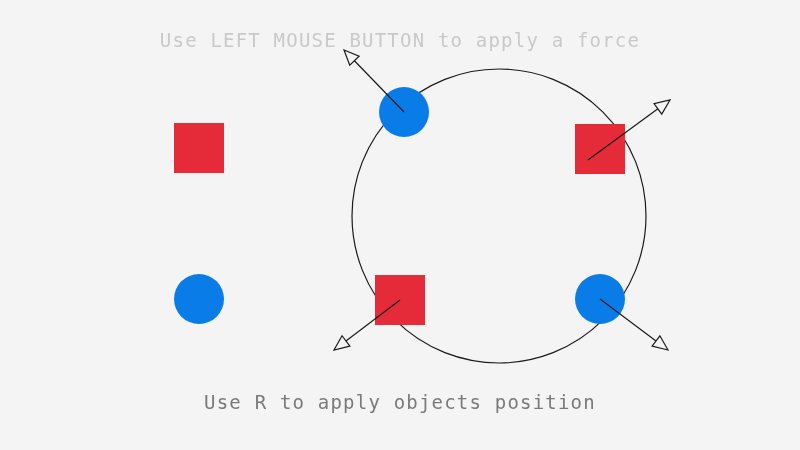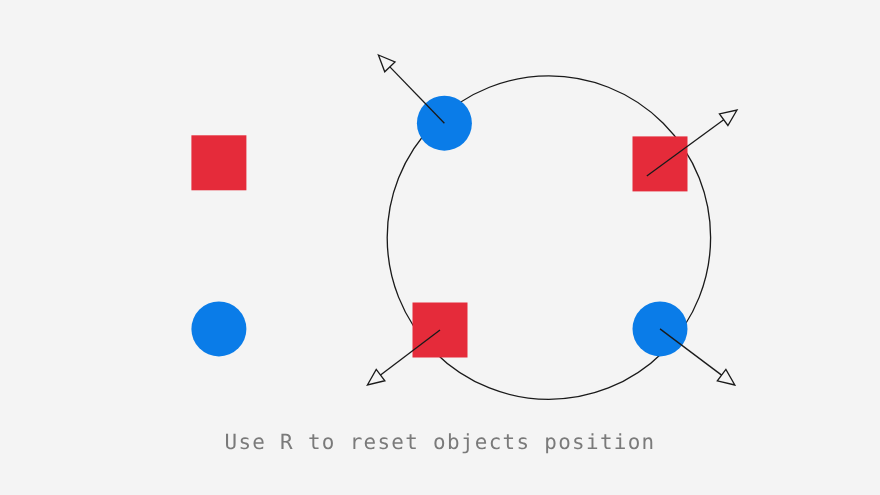--- a/index.html
+++ b/index.html
@@ -84,15 +84,16 @@
           <line x1="400" y1="300" x2="345.95638222231014" y2="340.9421346800681" stroke="#1a1a1a" stroke-width="1.2"></line>
           <polygon points="334,350 342.03130725033964,335.761035717067 349.88145719428064,346.12323364306917" fill="none" stroke="#1a1a1a" stroke-width="1.2" stroke-linejoin="miter"></polygon>
         </g>
         <g>
           <line x1="600" y1="299" x2="656" y2="341" stroke="#1a1a1a" stroke-width="1.2"></line>
           <polygon points="668,350 652.1,346.2 659.9,335.8" fill="none" stroke="#1a1a1a" stroke-width="1.2" stroke-linejoin="miter"></polygon>
         </g>
       </g>
   </svg>
 
+  <div class="hint" id="hint-top" style="color: rgb(201, 201, 201);">Use LEFT MOUSE BUTTON to apply a force</div>
 
-  <div class="hint" id="hint-bottom" style="color: rgb(122, 122, 122);">Use R to reset objects position</div>
+  <div class="hint" id="hint-bottom" style="color: rgb(122, 122, 122);">Use R to apply objects position</div>
 </div>
 
 </body></html>

